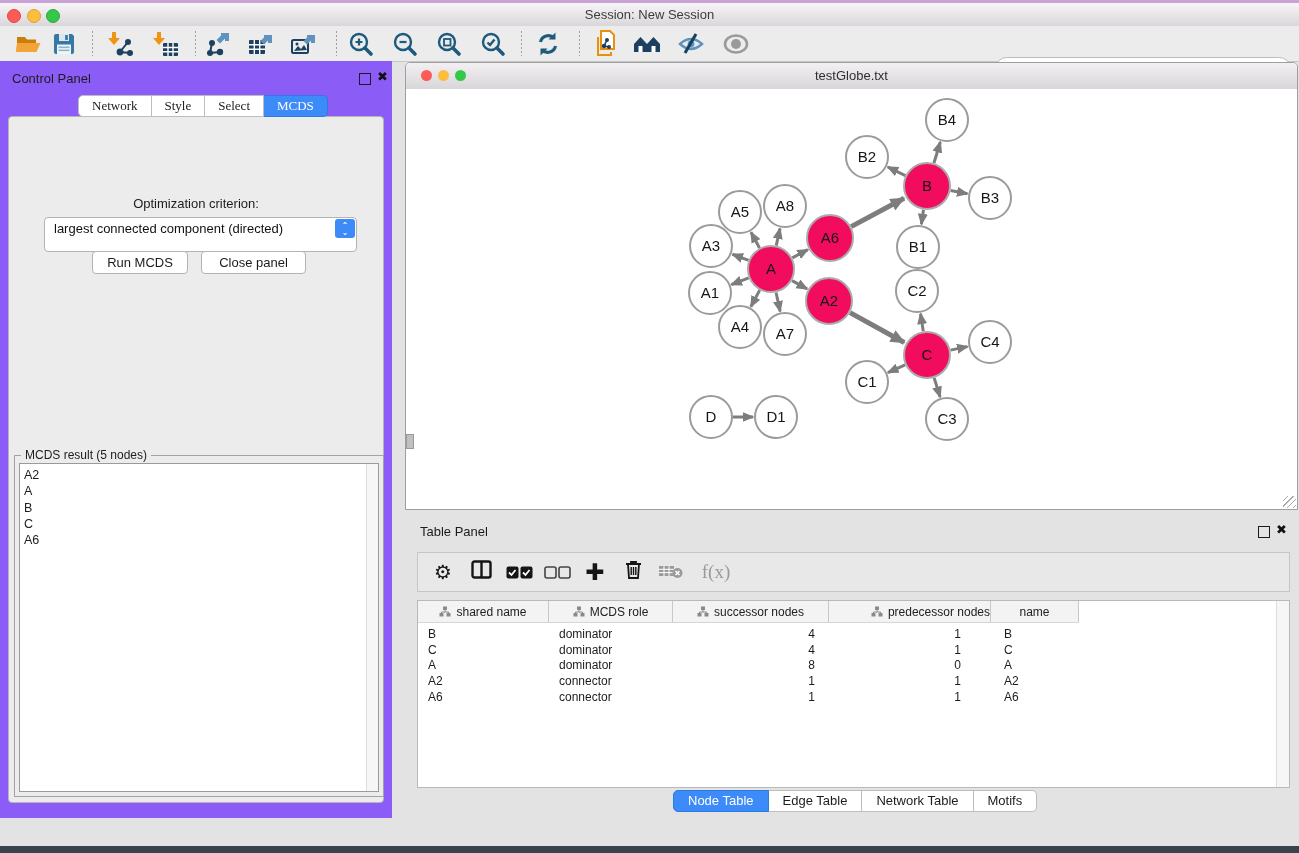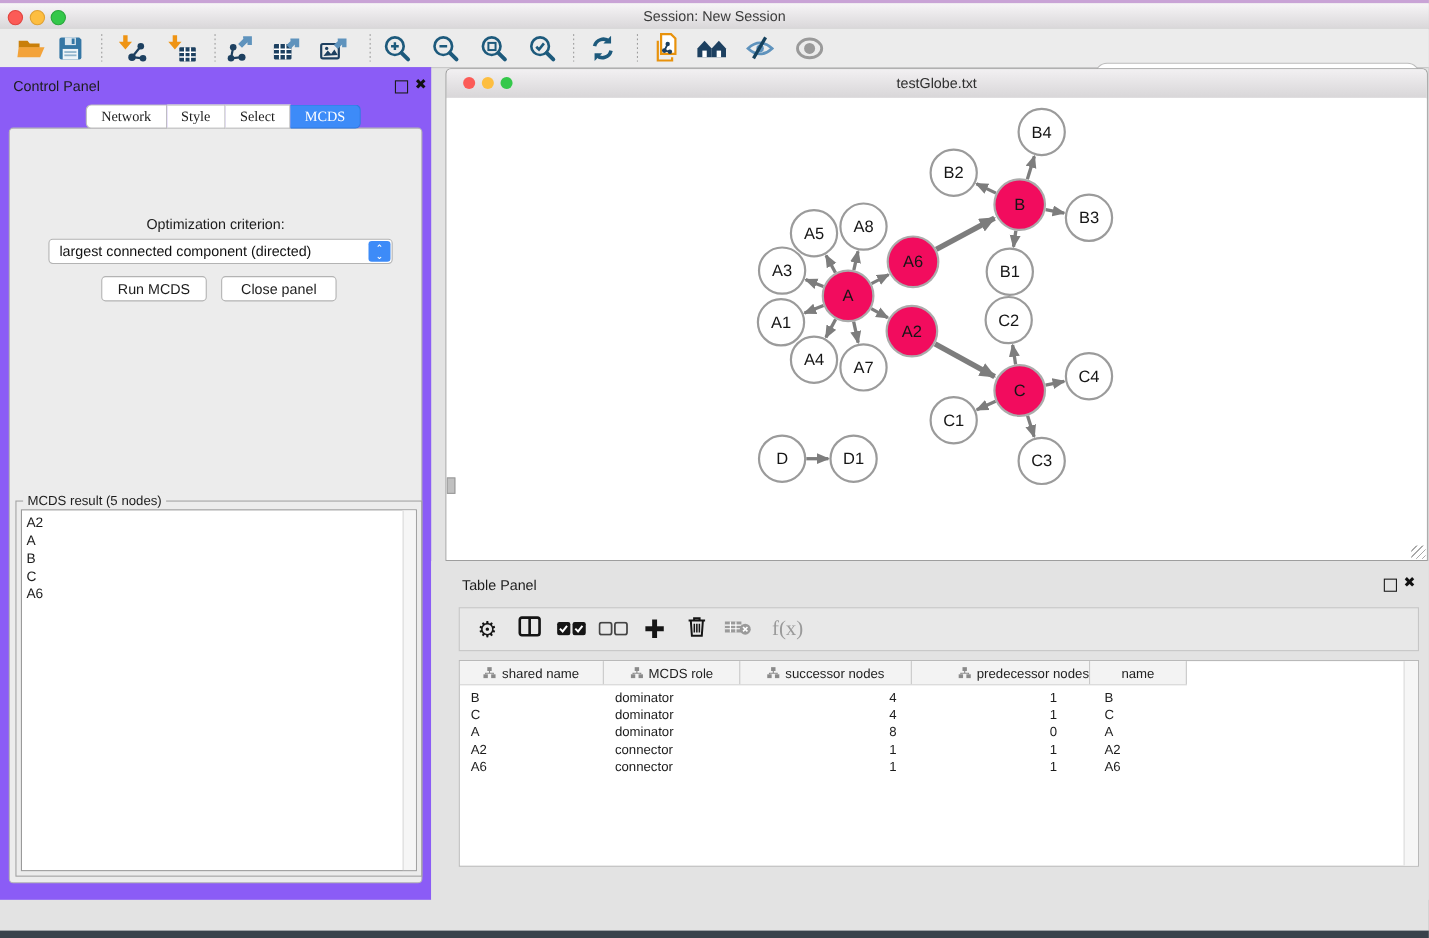--- a/index.html
+++ b/index.html
@@ -35,21 +35,21 @@
   .close-btn{position:absolute;top:8px;font-size:13px;font-weight:bold;color:#111;}
   .cp-inner{position:absolute;left:8px;top:55px;width:374px;height:685px;background:#ececec;
             border:1px solid #b5b5b5;border-radius:4px;}
   .cp-tabs{position:absolute;left:78px;top:34px;height:22px;display:flex;z-index:3;font-family:Liberation Serif, serif;}
   .cptab{height:20px;line-height:20px;padding:0 13px;font-size:13px;background:#fff;
          border:1px solid #bdbdbd;border-left:none;color:#1c1c1c;}
   .cptab:first-child{border-left:1px solid #bdbdbd;border-radius:5px 0 0 5px;}
   .cptab:last-child{border-radius:0 5px 5px 0;}
   .cptab.sel{color:#fff;border-color:#2f7ae0;}
   .opt-label{position:absolute;left:0;width:392px;top:135px;text-align:center;font-size:13px;}
-  .combo{position:absolute;left:44px;top:156px;width:313px;height:23px;background:#fff;
+  .combo{position:absolute;left:44px;top:156px;width:313px;height:35px;background:#fff;
          border:1px solid #b3b3b3;border-radius:4px;box-sizing:border-box;}
   .combo .val{position:absolute;left:9px;top:3px;font-size:13px;color:#111;white-space:nowrap;}
   .combo .step{position:absolute;right:1px;top:1px;width:20px;height:19px;border-radius:3px;
                display:flex;flex-direction:column;align-items:center;justify-content:center;color:#fff;}
   .combo .step span{font-size:8px;line-height:7px;font-weight:bold;}
   .btn{position:absolute;height:23px;background:#fff;border:1px solid #b3b3b3;border-radius:4px;
        font-size:13px;text-align:center;box-sizing:border-box;padding-top:3px;}
   .groupbox{position:absolute;left:14px;top:394px;width:368px;height:340px;border:1px solid #a3a3a3;}
   .groupbox .legend{position:absolute;left:6px;top:-8px;background:#ececec;padding:0 4px;font-size:12px;}
   .listbox{position:absolute;left:4px;top:7px;right:4px;bottom:4px;background:#fff;border:1px solid #9a9a9a;}
@@ -515,17 +515,23 @@
             <div class="td" style="width: 131px; text-align: left; padding-left: 10px;">A6</div>
             <div class="td" style="width: 124px; text-align: left; padding-left: 10px;">connector</div>
             <div class="td" style="width: 156px; text-align: right; padding-right: 14px;">1</div>
             <div class="td" style="width: 162px; text-align: right; padding-right: 30px;">1</div>
             <div class="td" style="width: 88px; text-align: left; padding-left: 13px;">A6</div>
           </div>
         </div>
       <div class="tscroll"></div>
     </div>
 
+    <div class="tp-tabs" id="tp-tabs">
+        <div class="tptab sel" style="background: rgb(61, 139, 248);">Node Table</div>
+        <div class="tptab">Edge Table</div>
+        <div class="tptab">Network Table</div>
+        <div class="tptab">Motifs</div>
+      </div>
   </div>
 
   <div class="abs desktop-strip-bottom"></div>
 
 </div>
 
 </body></html>

